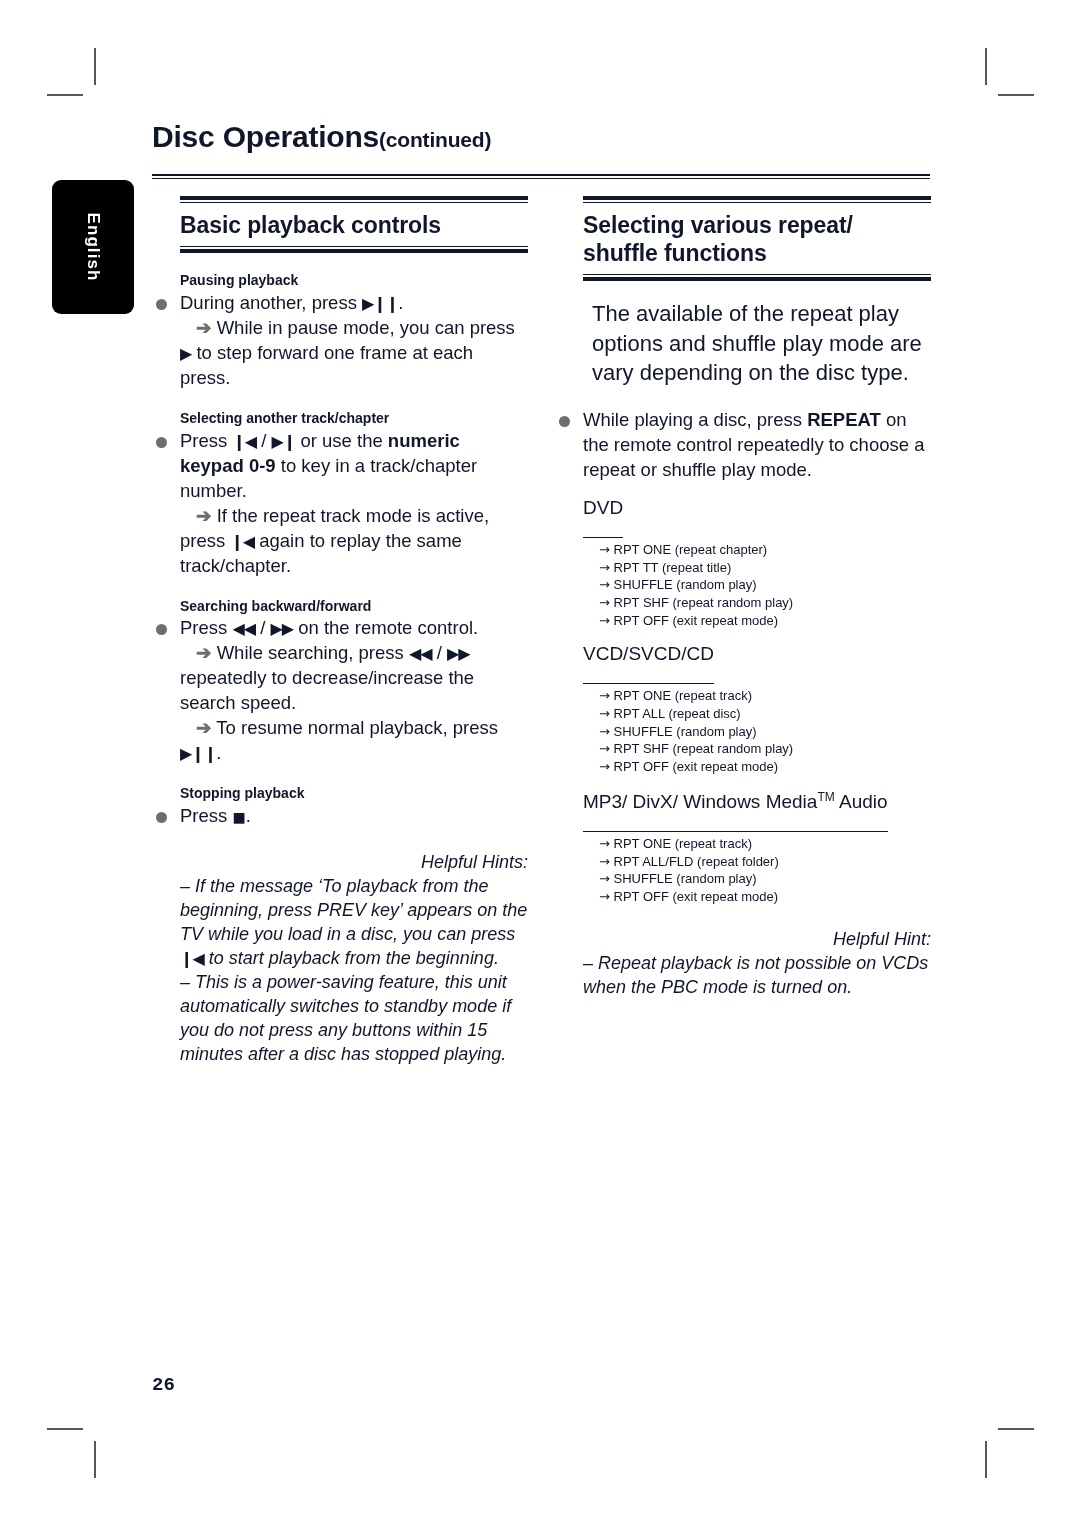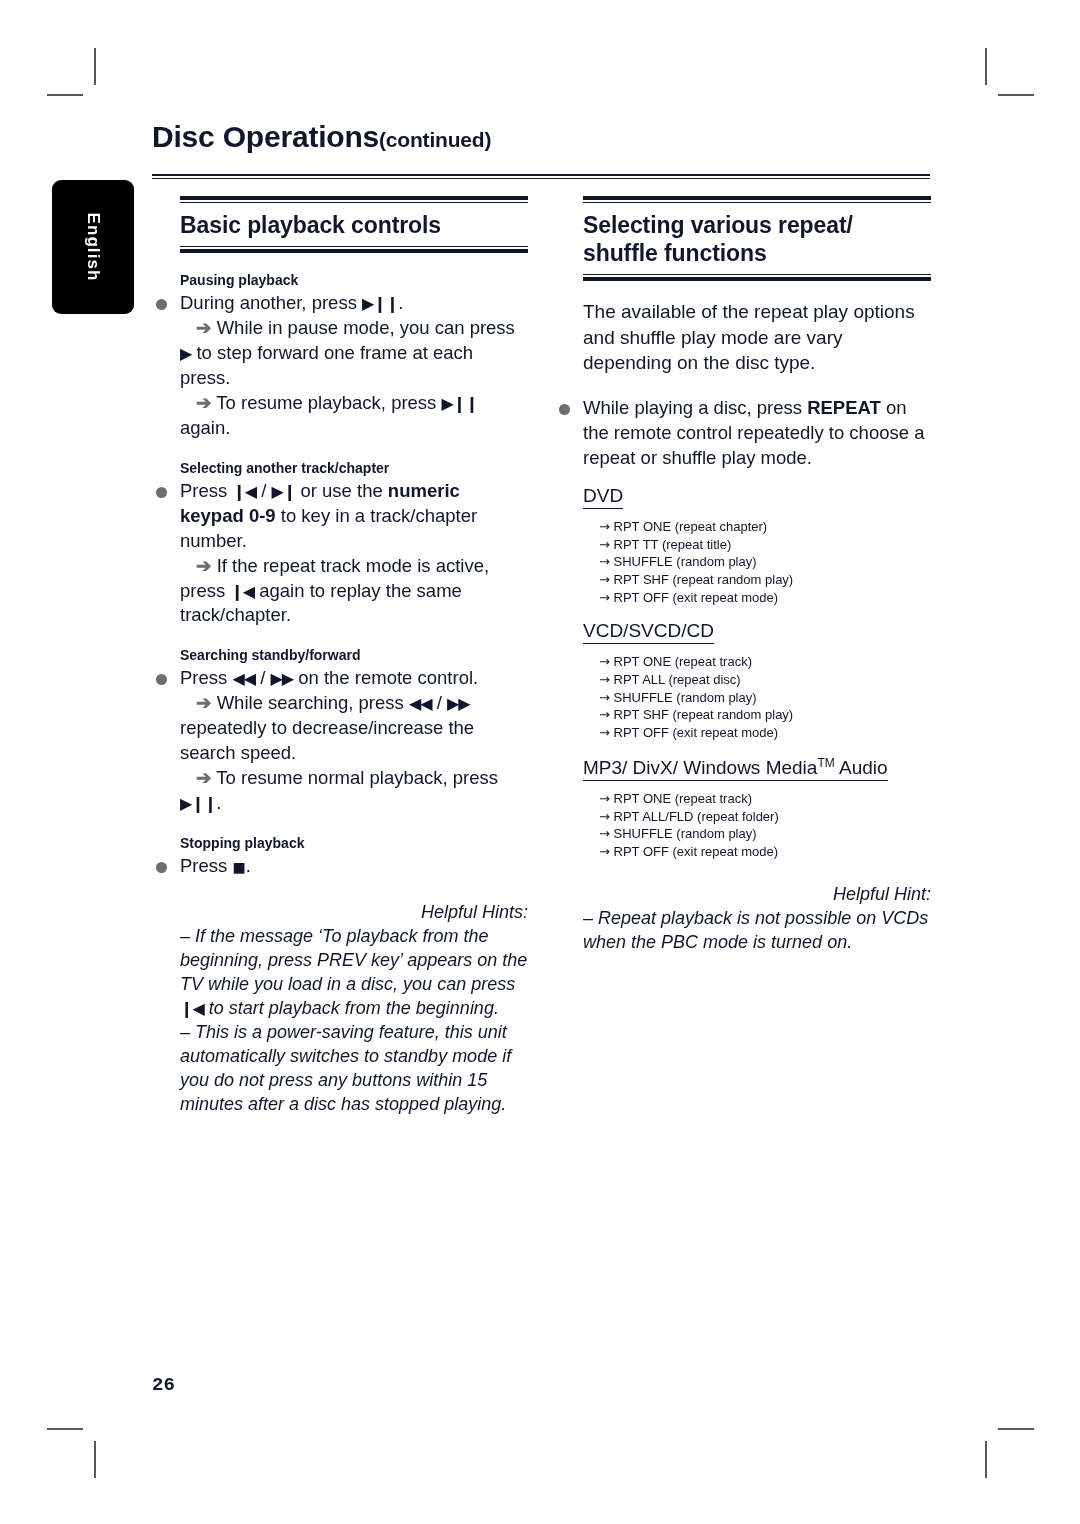--- a/index.html
+++ b/index.html
@@ -114,22 +114,23 @@
   .bullet-dot {
     position: absolute;
     left: -24px;
     top: 8px;
     width: 11px;
     height: 11px;
     border-radius: 50%;
     background: #6e6e72;
   }
   .para {
-    font-size: 19px;
+    font-size: 22px;
     line-height: 1.35;
+    margin-left: 9px;
   }
   .arrow-line {
     font-size: 18.5px;
     line-height: 1.35;
     text-indent: 16px;
   }
   .arrow {
     color: #6e6e72;
     font-weight: bold;
   }
@@ -146,22 +147,22 @@
     margin-top: 22px;
   }
   .hint-title { font-style: italic; text-align: right; }
 
   
   .disc-group { margin-top: 14px; }
   .disc-label {
     font-size: 19px;
     display: inline-block;
     border-bottom: 1.5px solid #11172b;
-    padding-bottom: 1px;
-    margin-bottom: 9px;
+    padding-bottom: 18px;
+    margin-bottom: 3px;
   }
   .disc-label .tm { font-size: 12px; vertical-align: super; }
   .opt-line {
     font-size: 13px;
     line-height: 1.36;
     padding-left: 34px;
     text-indent: -18px;
   }
   .opt-arrow { font-family: "DejaVu Sans", sans-serif; }
 
@@ -206,26 +207,20 @@
     <div class="bullet-item">
       <span class="bullet-dot"></span>
       <span>During another, press</span>
       <span class="glyph">▶❙❙</span><span>.</span>
     </div>
     <div class="arrow-line">
       <span class="arrow">➔</span>
       <span>While in pause mode, you can press</span>
       <span class="glyph">▶</span>
       <span>to step forward one frame at each press.</span>
-    </div>
-    <div class="arrow-line">
-      <span class="arrow">➔</span>
-      <span>To resume playback, press</span>
-      <span class="glyph">▶❙❙</span>
-      <span>again.</span>
     </div>
   </div>
 
   <div class="block">
     <div class="sub-head">Selecting another track/chapter</div>
     <div class="bullet-item">
       <span class="bullet-dot"></span>
       <span>Press</span>
       <span class="glyph">❙◀</span>
       <span>/</span>
@@ -236,21 +231,21 @@
     </div>
     <div class="arrow-line">
       <span class="arrow">➔</span>
       <span>If the repeat track mode is active, press</span>
       <span class="glyph">❙◀</span>
       <span>again to replay the same track/chapter.</span>
     </div>
   </div>
 
   <div class="block">
-    <div class="sub-head">Searching standby/forward</div>
+    <div class="sub-head">Searching backward/forward</div>
     <div class="bullet-item">
       <span class="bullet-dot"></span>
       <span>Press</span>
       <span class="glyph">◀◀</span>
       <span>/</span>
       <span class="glyph">▶▶</span>
       <span>on the remote control.</span>
     </div>
     <div class="arrow-line">
       <span class="arrow">➔</span>

